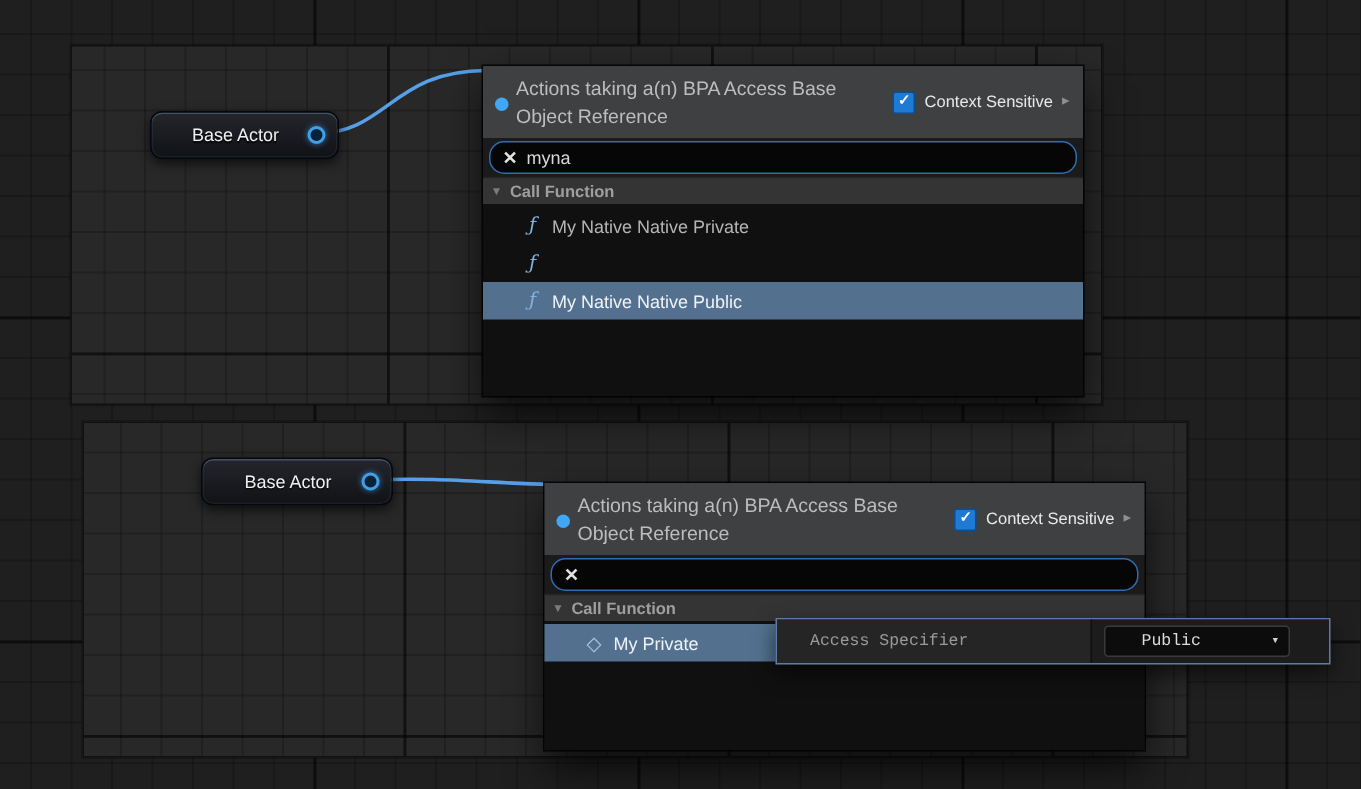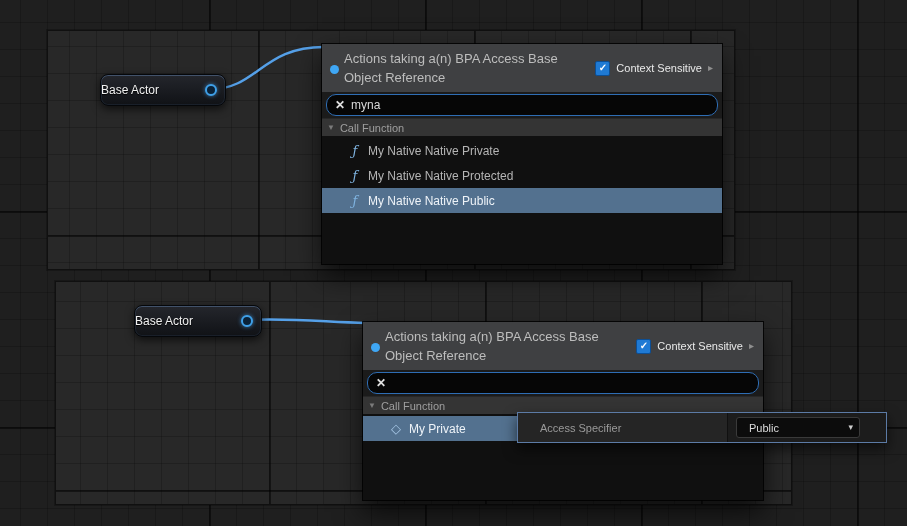--- a/index.html
+++ b/index.html
@@ -25,21 +25,21 @@
   
   .wires{position:absolute;left:0;top:0;width:907px;height:526px;z-index:2;pointer-events:none;}
   .wire{fill:none;stroke:#55a0e8;stroke-width:2.4;stroke-linecap:round;}
 
   
   .node{
     position:absolute;z-index:3;height:30px;border-radius:8px;
     background:linear-gradient(#24262c,#101216);
     border:1px solid #05070a;
     box-shadow:0 3px 8px rgba(0,0,0,0.65), inset 0 1px 0 rgba(130,170,225,0.28), inset 0 0 0 1px rgba(90,130,180,0.12);
-    display:flex;align-items:center;justify-content:flex-start;
+    display:flex;align-items:center;justify-content:center;
     color:#f0f0f0;font-size:12px;text-shadow:0 1px 1px #000;
   }
   .node-top{left:100px;top:74px;width:124px;}
   .node-bottom{left:134px;top:305px;width:126px;}
   .node-label{margin-right:12px;}
   .pin{
     position:absolute;right:8px;top:50%;transform:translateY(-50%);
     width:8px;height:8px;border-radius:50%;
     border:2px solid #3fa0e8;background:#0a2238;
     box-shadow:0 0 4px rgba(70,160,235,0.7);
@@ -66,44 +66,45 @@
   .cs-label{color:#e9e9e9;font-size:11px;}
   .cs-arrow{color:#8f8f8f;font-size:10px;line-height:1;}
 
   .search-row{flex:0 0 26px;background:#1b1b1b;display:flex;align-items:center;padding:0 4px;}
   .search-box{position:relative;flex:1;height:20px;background:#060606;border:1px solid #2e6db4;border-radius:10px;display:flex;align-items:center;}
   .clear-icon{color:#e2e2e2;font-size:12px;font-weight:bold;margin:0 6px 0 8px;line-height:1;}
   .search-input{flex:1;background:transparent;border:none;outline:none;color:#d8d8d8;font-size:12px;font-family:inherit;padding:0 8px 0 0;}
 
   .category-row{flex:0 0 17px;background:#343434;border-top:1px solid #272727;display:flex;align-items:center;gap:5px;padding-left:5px;}
   .cat-arrow{color:#7b7b7b;font-size:8px;line-height:1;}
-  .cat-label{color:#9f9f9f;font-size:11px;font-weight:normal;}
+  .cat-label{color:#9f9f9f;font-size:11px;font-weight:bold;}
 
   .item-list{flex:1;background:#101010;padding-top:2px;}
   .item{height:25px;display:flex;align-items:center;gap:8px;padding-left:28px;color:#b5b5b5;font-size:12px;}
   .item.selected{background:#53718f;color:#eef3f8;}
   .f-icon{color:#7fb3e0;font-style:italic;font-family:"DejaVu Serif",serif;font-size:13px;width:10px;text-align:center;}
   .diamond-icon{color:#aacae9;font-size:13px;width:10px;text-align:center;line-height:1;}
 
   
   .tooltip{
     position:absolute;left:517px;top:412px;width:368px;height:29px;z-index:6;
     display:flex;align-items:stretch;
     background:#242424;border:1px solid #5c7ba6;
     box-shadow:0 6px 14px rgba(0,0,0,0.6);
+    font-family:Liberation Mono, monospace;
   }
   .tt-left{flex:1;display:flex;align-items:center;padding-left:22px;background:#252525;}
   .tooltip-label{color:#9a9a9a;font-size:11px;}
   .tt-right{width:158px;background:#1c1c1c;border-left:1px solid #101010;display:flex;align-items:center;}
   .dropdown{
     width:122px;height:19px;margin-left:8px;
     background:#0c0c0c;border:1px solid #3a3a3a;border-radius:3px;
     display:flex;align-items:center;
   }
-  .dropdown-value{flex:1;color:#dcdcdc;font-size:11px;padding-left:12px;}
+  .dropdown-value{flex:1;color:#dcdcdc;font-size:11px;padding-left:24px;}
   .dropdown-caret{color:#cfcfcf;font-size:9px;margin-right:6px;line-height:1;}
 </style>
 </head>
 <body>
 
 <div id="screen" class="grid">
 
   <div class="panel panel-top grid"></div>
   <div class="panel panel-bottom grid"></div>
 
@@ -144,21 +145,20 @@
       <span class="cat-arrow">▼</span>
       <span class="cat-label">Call Function</span>
     </div>
     <div class="item-list">
       <div class="item">
         <span class="f-icon">ƒ</span>
         <span>My Native Native Private</span>
       </div>
       <div class="item">
         <span class="f-icon">ƒ</span>
-        <span>My Native Native Protected</span>
       </div>
       <div class="item selected">
         <span class="f-icon">ƒ</span>
         <span>My Native Native Public</span>
       </div>
     </div>
   </div>
 
   <div class="menu menu-bottom">
     <div class="menu-header">

